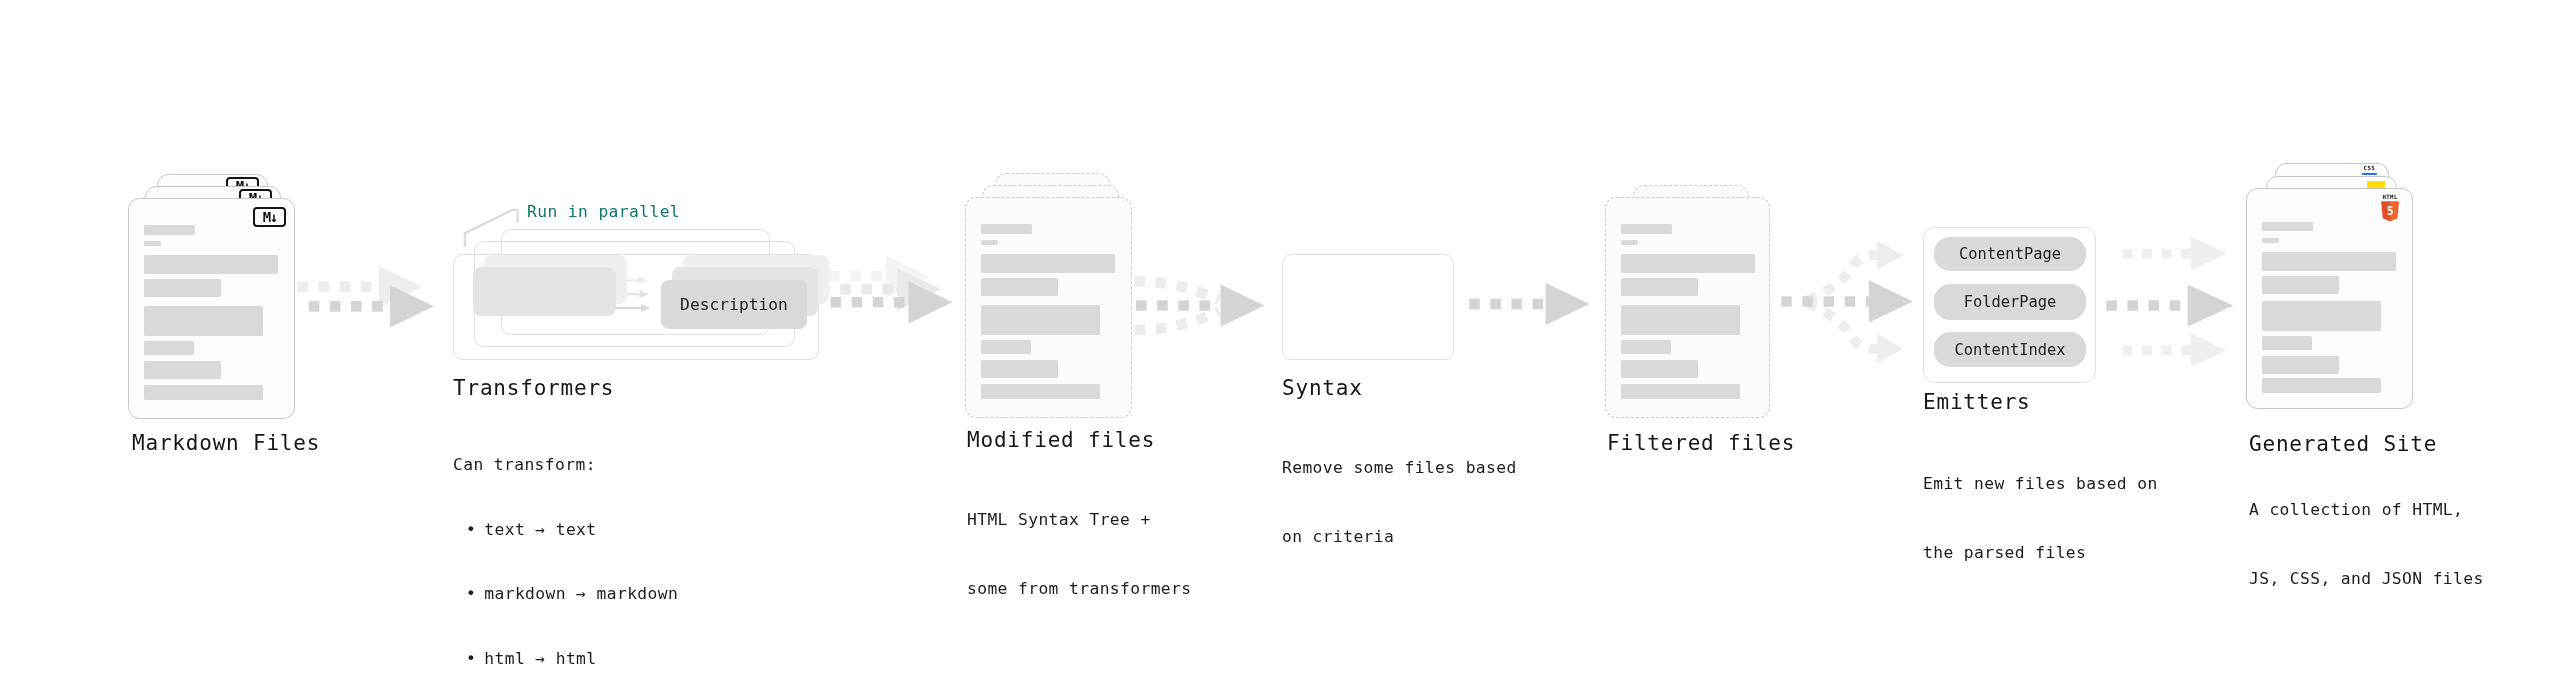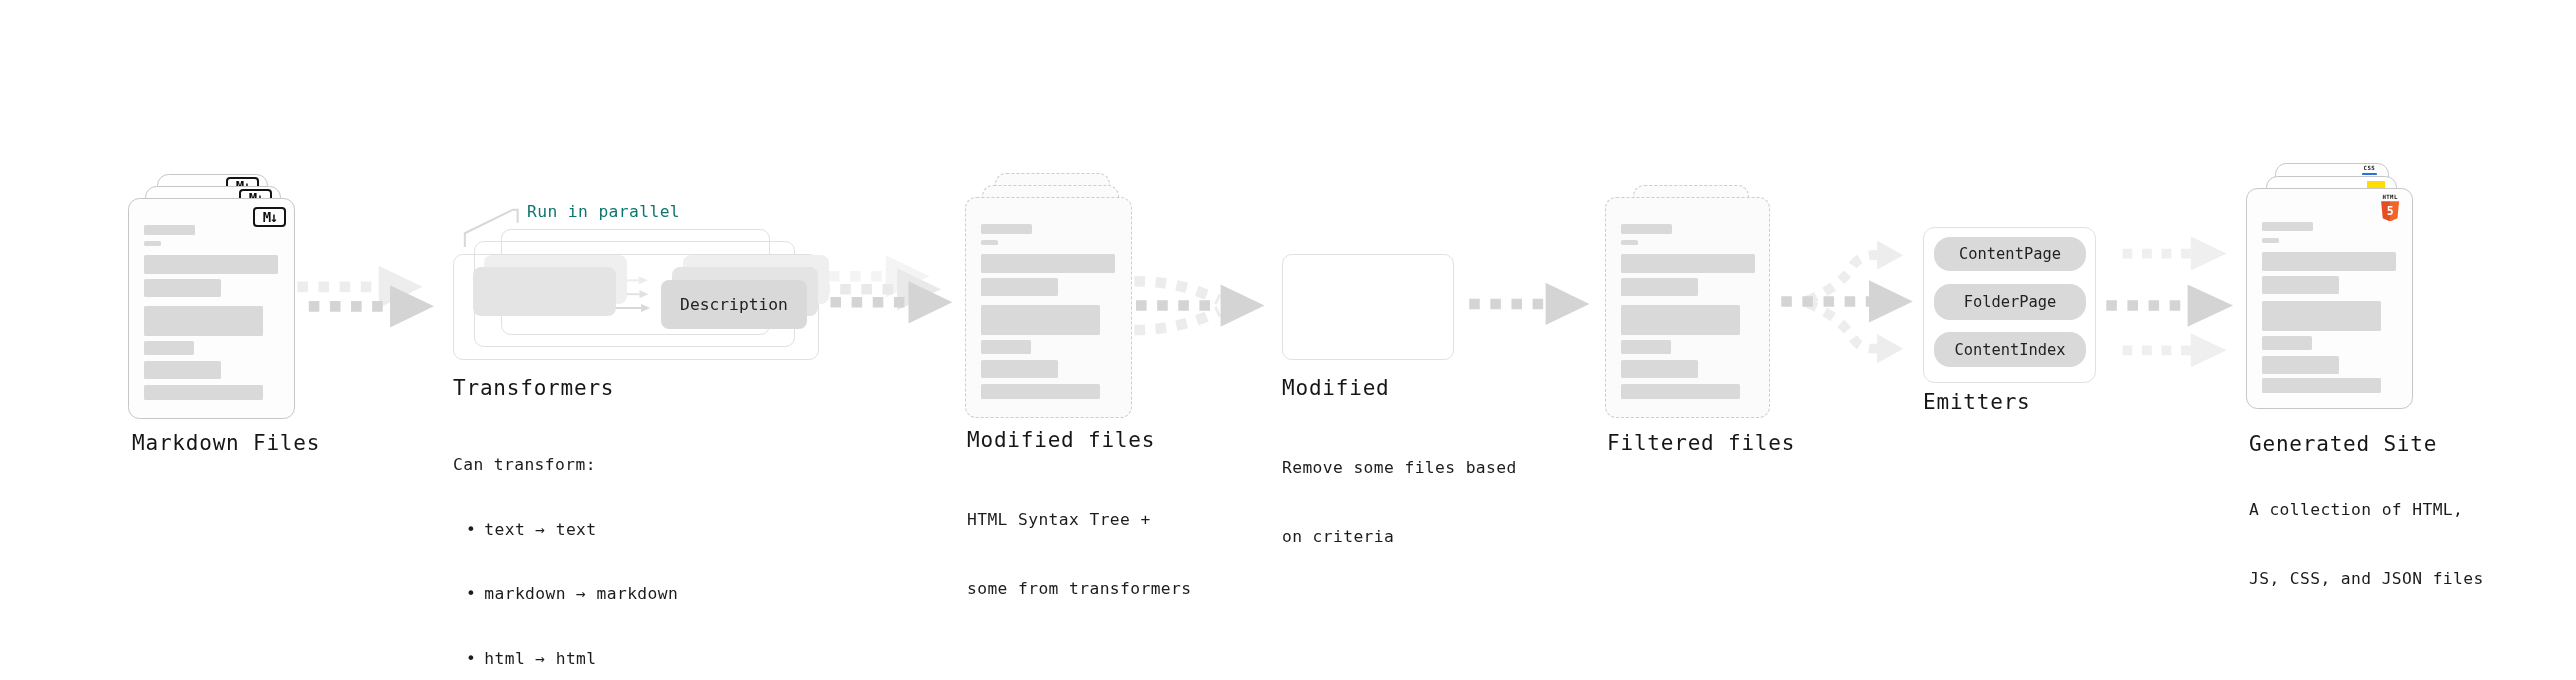--- a/index.html
+++ b/index.html
@@ -172,21 +172,21 @@
     <div class="bar" style="top:162px;width:77px;height:18px"></div>
     <div class="bar" style="top:186px;width:119px;height:14.6px"></div>
   </div>
   <div class="label" style="left:967px;top:428px">Modified files</div>
   <div class="caption" style="left:967px;top:462px">
     <div>HTML Syntax Tree +</div>
     <div>some from transformers</div>
   </div>
 
   <div class="obox filled" style="left:1282px;top:254px;width:172px;height:106px"></div>
-  <div class="label" style="left:1282px;top:376px">Modified</div>
+  <div class="label" style="left:1282px;top:376px">Syntax</div>
   <div class="caption" style="left:1282px;top:410px">
     <div>Remove some files based</div>
     <div>on criteria</div>
   </div>
 
   <div class="doc dashed" style="left:1633px;top:185px;width:116px;"></div>
   <div class="doc dashed" style="left:1605px;top:197px;width:165px;">
     <div class="bar" style="top:26px;width:51px;height:9.8px"></div>
     <div class="bar" style="top:42px;width:17px;height:4.9px"></div>
     <div class="bar" style="top:56px;width:134px;height:18.7px"></div>
@@ -196,20 +196,24 @@
     <div class="bar" style="top:162px;width:77px;height:18px"></div>
     <div class="bar" style="top:186px;width:119px;height:14.6px"></div>
   </div>
   <div class="label" style="left:1607px;top:431px">Filtered files</div>
 
   <div class="obox filled" style="left:1923px;top:227px;width:173px;height:156px;border-radius:11.4px"></div>
   <div class="pill small" style="left:1934px;top:237px;width:152px;height:34px">ContentPage</div>
   <div class="pill small" style="left:1934px;top:284px;width:152px;height:36px">FolderPage</div>
   <div class="pill small" style="left:1934px;top:332px;width:152px;height:35px">ContentIndex</div>
   <div class="label" style="left:1923px;top:390px">Emitters</div>
+  <div class="caption" style="left:1923px;top:426px">
+    <div>Emit new files based on</div>
+    <div>the parsed files</div>
+  </div>
 
   <div class="doc backdoc" style="left:2275px;top:163px;width:114px;">
     <div class="css-badge">
       <div class="css-word">CSS</div>
       <div class="css-bar"></div>
     </div>
   </div>
   <div class="doc backdoc" style="left:2266px;top:176px;width:131px;">
     <div class="js-badge"></div>
   </div>

